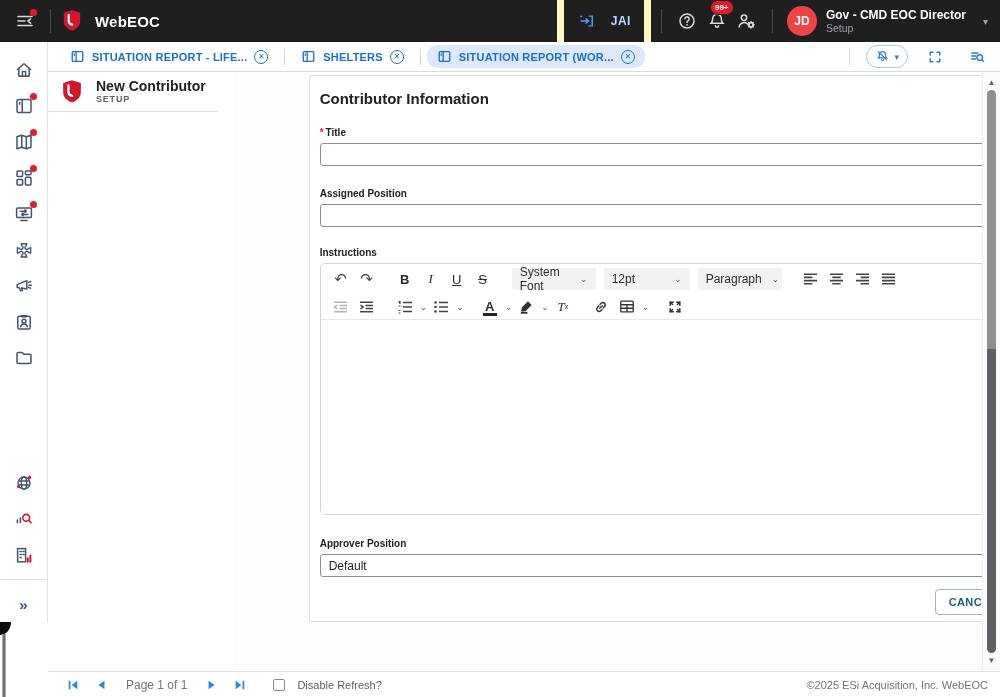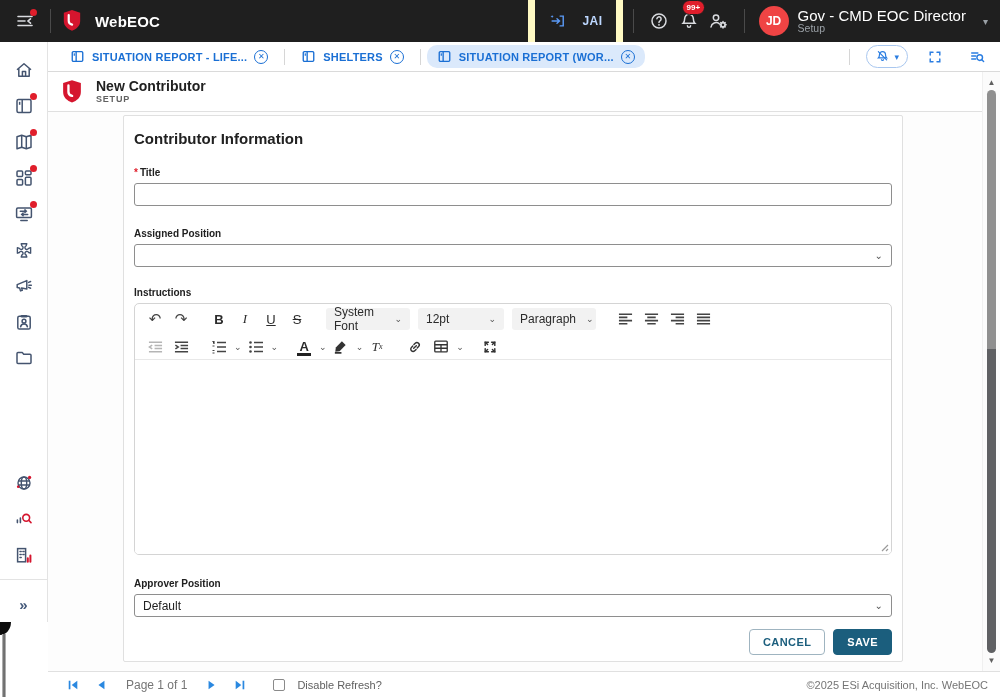--- a/index.html
+++ b/index.html
@@ -17,21 +17,21 @@
   .tb-divider { width:1px; height:24px; background:#4a4a4a; margin:0 10px; }
   .brand { display:flex; align-items:center; gap:12px; }
   .brand-name { font-size:15px; font-weight:bold; color:#fff; letter-spacing:.2px; }
   .topbar-right { margin-left:auto; display:flex; align-items:center; }
   .jai-btn { display:flex; align-items:center; gap:16px; border:7px solid #fef9c3; border-radius:7px; padding:14px 13px; cursor:pointer; }
   .jai-label { font-size:12px; font-weight:bold; color:#bdd7ff; letter-spacing:.5px; }
   .bell-wrap { position:relative; }
   .count-badge { position:absolute; top:-6px; left:8px; background:#e01e2b; color:#fff; font-size:8px; font-weight:bold; padding:2px 4px; border-radius:8px; border:1px solid #1f1f1f; }
   .avatar { width:30px; height:30px; border-radius:50%; background:#ef4444; color:#fff; font-size:12px; font-weight:bold; display:flex; align-items:center; justify-content:center; }
   .user-block { display:flex; align-items:center; gap:9px; cursor:pointer; margin-left:4px; }
-  .user-name { font-size:15px; font-weight:normal; color:#fff; line-height:13px; }
+  .user-name { font-size:12px; font-weight:bold; color:#fff; line-height:13px; }
   .user-role { font-size:10.5px; color:#9aa0a6; line-height:12px; }
   .caret { color:#9aa0a6; font-size:10px; margin-left:8px; }
 
   
   .body { display:flex; height:655px; }
   .sidebar-wrap { width:48px; display:flex; flex-direction:column; background:#fff; }
   .sidebar-main { height:580px; border-right:1px solid #e3e3e3; display:flex; flex-direction:column; align-items:center; padding-top:10px; }
   .side-item { position:relative; width:36px; height:36px; display:flex; align-items:center; justify-content:center; color:#44546f; cursor:pointer; }
   .side-item .red-dot { top:5px; right:5px; }
   .side-spacer { margin-top:auto; }
@@ -49,21 +49,21 @@
   .tab.active { background:#dbe9fb;border-radius:10px; }
   .tab-label { font-size:11px; font-weight:bold; letter-spacing:.2px; white-space:nowrap; }
   .tab-sep { width:1px; height:16px; background:#d6d6d6; margin:0 4px; }
   .close-x { width:14px; height:14px; border:1.3px solid #1a6fd4; border-radius:50%; display:flex; align-items:center; justify-content:center; font-size:8px; line-height:1; color:#1a6fd4; }
   .tabbar-right { margin-left:auto; display:flex; align-items:center; gap:12px; color:#2a7de1; }
   .pill { display:flex; align-items:center; gap:4px; border:1px solid #a9c7ef; border-radius:13px; padding:3px 8px; cursor:pointer; }
   .pill .caret-sm { font-size:9px; color:#2a7de1; }
 
   
   .content-row { flex:1; display:flex; min-height:0; }
-  .content-col { flex:1; display:flex; flex-direction:column; min-width:0; }
+  .content-col { flex:1; display:flex; flex-direction:row; min-width:0;gap:16px; }
   .page-header { height:40px; background:#fff; border-bottom:1px solid #e0e0e0; display:flex; align-items:center; padding:0 12px; gap:12px; }
   .ph-title { font-size:14px; font-weight:bold; color:#212121; line-height:16px; }
   .ph-sub { font-size:9px; font-weight:bold; color:#616161; letter-spacing:.8px; line-height:11px; }
   .canvas { flex:1; background:#fdfdfd; position:relative; }
   .panel { position:absolute; left:75px; top:3px; width:780px; height:547px; background:#fff; border:1px solid #e0e0e0; border-radius:2px; padding:14px 10px 0; }
   .section-title { font-size:15px; font-weight:bold; color:#212121; }
   .f-label { display:block; font-size:10px; font-weight:bold; color:#212121; }
   .req { color:#e01e2b; margin-right:2px; }
   .mt20{margin-top:20px;} .mt22{margin-top:22px;} .mt23{margin-top:23px;} .mt5{margin-top:5px;}
   .text-input { width:100%; height:23px; border:1px solid #8e8e8e; border-radius:3px; padding:0 8px; font-size:12px; font-family:inherit; color:#212121; background:#fff; }

